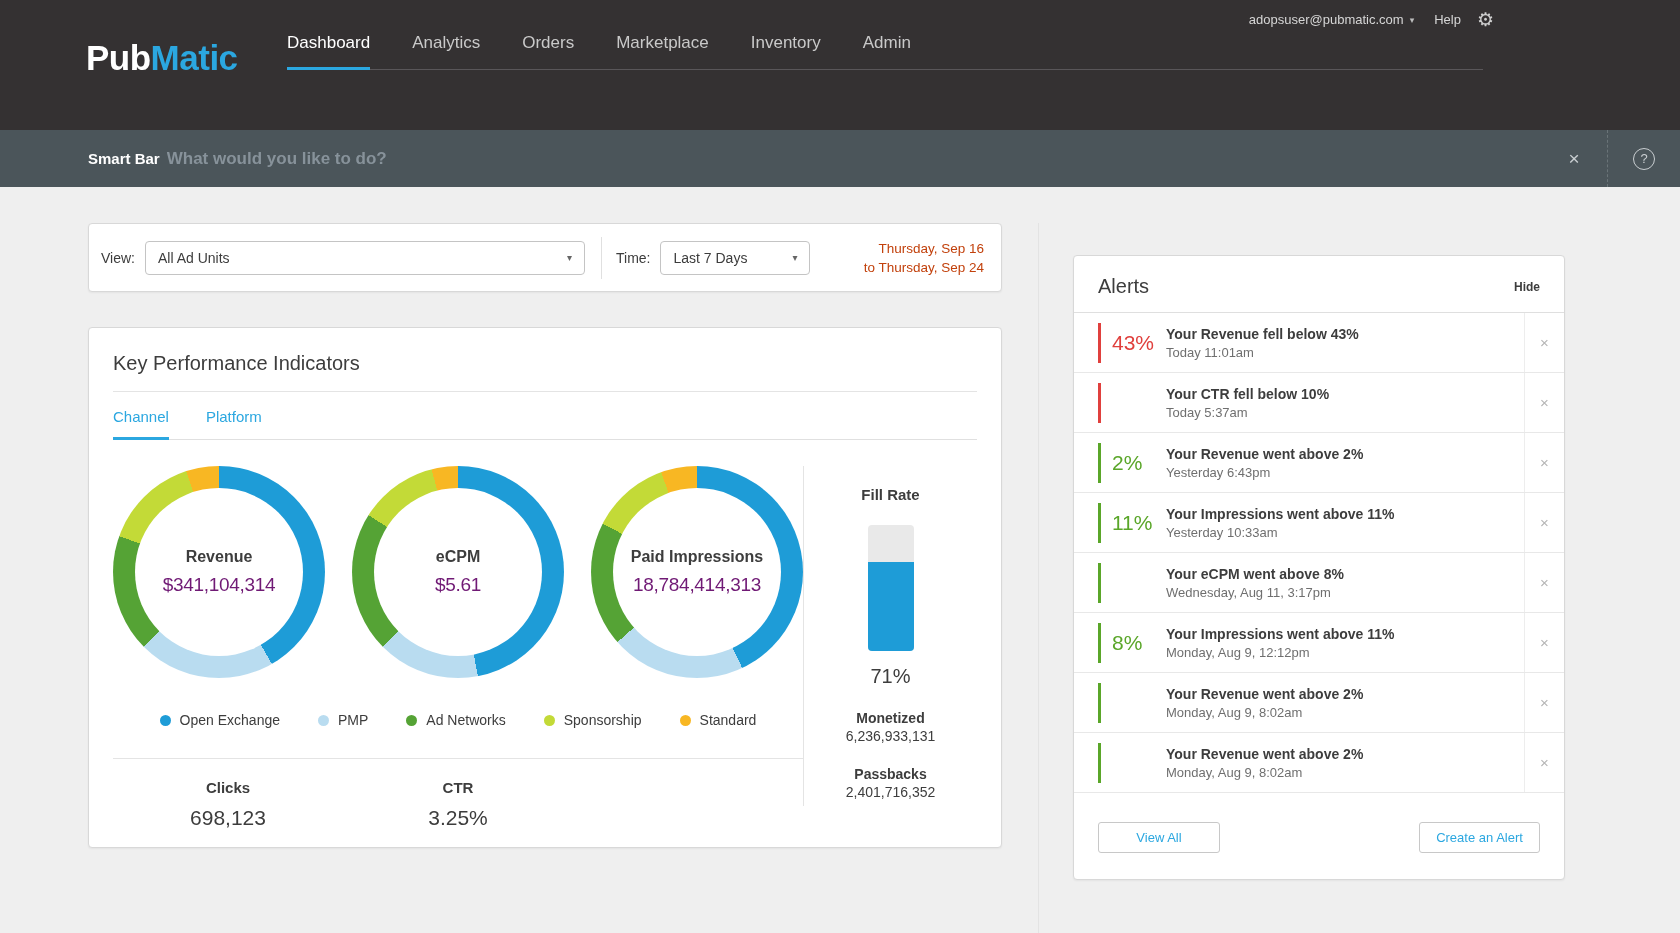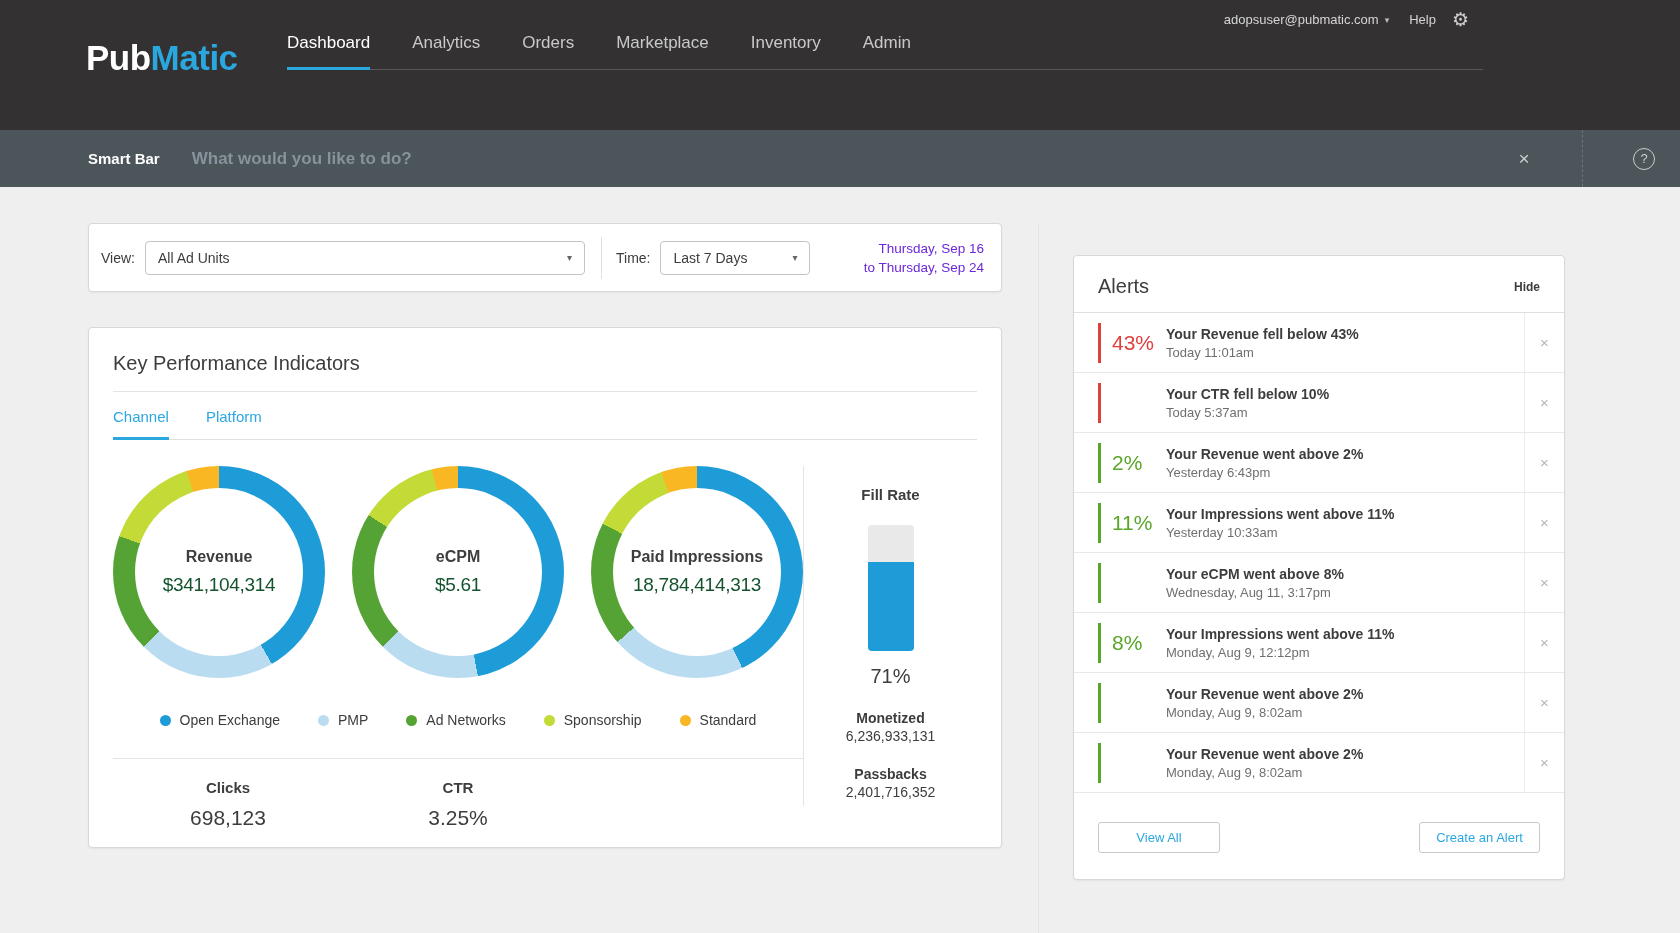--- a/index.html
+++ b/index.html
@@ -7,27 +7,27 @@
   body { font-family:"Liberation Sans", sans-serif; background:#efefef; color:#3d3d3d; }
 
   
   .topbar { height:130px; background:#343132; position:relative; }
   .logo { position:absolute; left:86px; top:38px; font-size:35px; font-weight:bold; letter-spacing:-0.5px; cursor:pointer; }
   .logo .p1 { color:#ffffff; }
   .logo .p2 { color:#2ba7e0; }
   .nav { position:absolute; left:287px; top:33px; width:1196px; display:flex; border-bottom:1px solid #595659; }
   .nav-item { margin-right:42px; padding-bottom:16px; font-size:17px; color:#c9c9c9; cursor:pointer; }
   .nav-item.active { color:#ffffff; padding-bottom:13px; border-bottom:3px solid #2ba7e0; margin-bottom:-1px; }
-  .topbar-user { position:absolute; top:10px; right:211px; display:flex; align-items:center; color:#d6d6d6; font-size:13px; }
+  .topbar-user { position:absolute; top:10px; right:186px; display:flex; align-items:center; color:#d6d6d6; font-size:13px; }
   .user-caret { font-size:9px; margin-left:6px; color:#bdbdbd; }
   .help-link { margin-left:20px; cursor:pointer; }
   .gear { margin-left:16px; font-size:19px; color:#cfcfcf; cursor:pointer; line-height:1; }
 
   
-  .smartbar { height:57px; background:#4b555a; display:flex; align-items:center;gap:25px; }
+  .smartbar { height:57px; background:#4b555a; display:flex; align-items:center; }
   .smartbar-label { margin-left:88px; color:#ffffff; font-size:15px; font-weight:bold; white-space:nowrap; }
   .smartbar-input { flex:1; margin-left:7px; background:transparent; border:none; outline:none; font-size:17px; color:#f0abfc; font-family:"Liberation Sans", sans-serif;font-weight:bold; }
   .smartbar-input::placeholder { color:#87929a; opacity:1; }
   .sb-close { width:66px; height:57px; display:flex; align-items:center; justify-content:center; color:#c9ced1; font-size:19px; cursor:pointer; }
   .sb-divider { width:0; border-left:1px dashed #6a7478; height:57px; }
   .sb-help { width:72px; display:flex; align-items:center; justify-content:center; cursor:pointer; }
   .help-circle { width:22px; height:22px; border:1px solid #c9ced1; border-radius:50%; color:#c9ced1; font-size:13px; display:flex; align-items:center; justify-content:center; }
 
   
   .content { position:relative; height:746px; }
@@ -35,37 +35,37 @@
   .card { background:#ffffff; border:1px solid #d8d8d8; border-radius:4px; box-shadow:0 1px 2px rgba(0,0,0,0.05); }
 
   
   .filter-card { position:absolute; left:88px; top:36px; width:914px; height:69px; display:flex; align-items:center; padding:0 17px 0 12px; }
   .filter-label { font-size:14px; color:#3c3c3c; margin-right:10px; white-space:nowrap; }
   .dropdown { height:34px; border:1px solid #c4c4c4; border-radius:4px; background:#fff; display:flex; align-items:center; justify-content:space-between; padding:0 12px; font-size:14px; color:#3c3c3c; cursor:pointer; }
   .dd-view { width:440px; }
   .dd-time { width:150px; }
   .dd-caret { font-size:10px; color:#666; }
   .filter-sep { width:0; border-left:1px solid #e0e0e0; height:42px; margin:0 14px 0 16px; }
-  .date-range { margin-left:auto; text-align:right; font-size:13.5px; color:#6d28d9; line-height:19px; }
+  .date-range { margin-left:auto; text-align:right; font-size:13.5px; color:#c2410c; line-height:19px; }
 
   
   .kpi-card { position:absolute; left:88px; top:140px; width:914px; height:521px; padding:24px 24px 0; overflow:hidden; }
   .kpi-title { font-size:20px; color:#3d3d3d; font-weight:normal; }
   .kpi-hr { border:none; border-top:1px solid #e4e4e4; margin:16px 0 0; }
   .kpi-tabs { display:flex; margin-top:16px; border-bottom:1px solid #e0e0e0; }
   .kpi-tab { font-size:15px; color:#2ba7e0; padding-bottom:14px; margin-right:37px; cursor:pointer; }
   .kpi-tab.active { border-bottom:3px solid #2ba7e0; padding-bottom:11px; margin-bottom:-1px; }
   .kpi-body { display:flex; margin-top:26px; }
   .kpi-left { width:690px; }
   .donut-row { display:flex; justify-content:space-between; }
   .donut-block { width:212px; }
   .donut { width:212px; height:212px; border-radius:50%; position:relative; }
   .donut-hole { position:absolute; left:22px; top:22px; width:168px; height:168px; background:#fff; border-radius:50%; display:flex; flex-direction:column; align-items:center; justify-content:center; }
   .donut-label { font-size:16px; font-weight:bold; color:#3d3d3d; margin-bottom:8px; white-space:nowrap; }
-  .donut-value { font-size:19px; color:#14532d; letter-spacing:-0.3px; white-space:nowrap; }
+  .donut-value { font-size:19px; color:#701a75; letter-spacing:-0.3px; white-space:nowrap; }
   .legend-row { display:flex; justify-content:center; margin-top:34px; }
   .legend-item { display:flex; align-items:center; margin:0 19px; }
   .legend-dot { width:11px; height:11px; border-radius:50%; margin-right:9px; }
   .legend-label { font-size:14px; color:#3d3d3d; white-space:nowrap; }
   .stats-hr { border:none; border-top:1px solid #e4e4e4; margin:30px 0 0; }
   .stats-row { display:flex; margin-top:20px; }
   .stat-block { width:230px; text-align:center; }
   .stat-label { font-size:15px; font-weight:bold; color:#3d3d3d; }
   .stat-value { font-size:21px; color:#3d3d3d; margin-top:10px; }
   .kpi-right { flex:1; border-left:1px solid #e4e4e4; align-self:flex-start; text-align:center; padding:20px 0 6px; }

